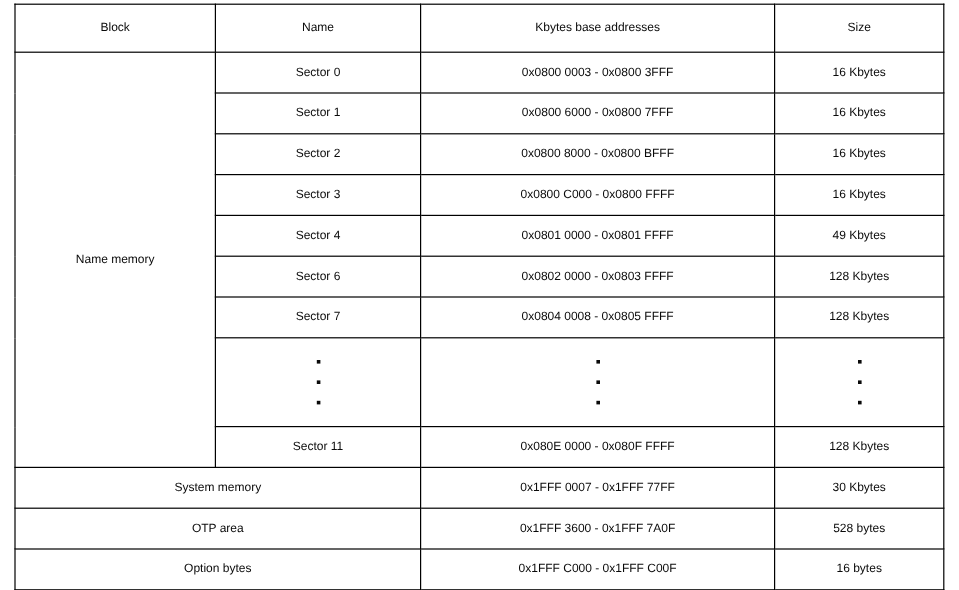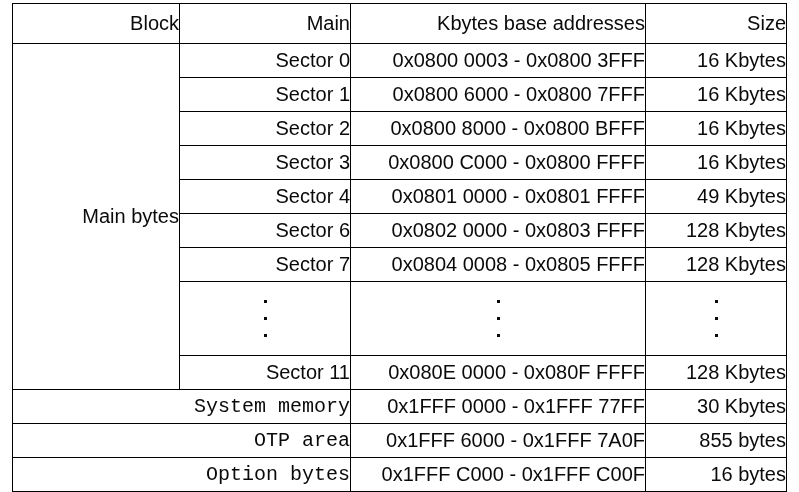--- a/index.html
+++ b/index.html
@@ -26,23 +26,23 @@
     border-collapse: collapse;
     table-layout: fixed;
     width: 774px;
     background: #ffffff;
   }
 
   table.memtable td,
   table.memtable th {
     border: 1px solid #000000;
     padding: 0;
-    text-align: right;
+    text-align: center;
     vertical-align: middle;
-    font-size: 20px;
+    font-size: 10px;
     font-weight: normal;
     color: #0a0a0a;
     background: #ffffff;
   }
 
   
   col.c-block { width: 167px; }
   col.c-name  { width: 171px; }
   col.c-addr  { width: 295px; }
   col.c-size  { width: 141px; }
@@ -78,46 +78,45 @@
   .dots span.dot {
     display: block;
     width: 3px;
     height: 3px;
     background: #0a0a0a;
   }
 
   
   td.span-cell {
     height: 33px;
-    font-family: Liberation Mono, monospace;
   }
 </style>
 </head>
 <body>
 
 <div class="table-wrap">
   <table class="memtable">
     <colgroup>
       <col class="c-block">
       <col class="c-name">
       <col class="c-addr">
       <col class="c-size">
     </colgroup>
     <thead>
       <tr>
         <th>Block</th>
-        <th>Main</th>
+        <th>Name</th>
         <th>Kbytes base addresses</th>
         <th>Size</th>
       </tr>
     </thead>
     <tbody>
 
       <tr>
-        <td class="block-cell" rowspan="9">Main bytes</td>
+        <td class="block-cell" rowspan="9">Name memory</td>
         <td>Sector 0</td>
         <td>0x0800 0003 - 0x0800 3FFF</td>
         <td>16 Kbytes</td>
       </tr>
 
       <tr>
         <td>Sector 1</td>
         <td>0x0800 6000 - 0x0800 7FFF</td>
         <td>16 Kbytes</td>
       </tr>
@@ -177,28 +176,28 @@
       </tr>
 
       <tr>
         <td>Sector 11</td>
         <td>0x080E 0000 - 0x080F FFFF</td>
         <td>128 Kbytes</td>
       </tr>
 
       <tr>
         <td class="span-cell" colspan="2">System memory</td>
-        <td>0x1FFF 0000 - 0x1FFF 77FF</td>
+        <td>0x1FFF 0007 - 0x1FFF 77FF</td>
         <td>30 Kbytes</td>
       </tr>
 
       <tr>
         <td class="span-cell" colspan="2">OTP area</td>
-        <td>0x1FFF 6000 - 0x1FFF 7A0F</td>
-        <td>855 bytes</td>
+        <td>0x1FFF 3600 - 0x1FFF 7A0F</td>
+        <td>528 bytes</td>
       </tr>
 
       <tr>
         <td class="span-cell" colspan="2">Option bytes</td>
         <td>0x1FFF C000 - 0x1FFF C00F</td>
         <td>16 bytes</td>
       </tr>
 
     </tbody>
   </table>

